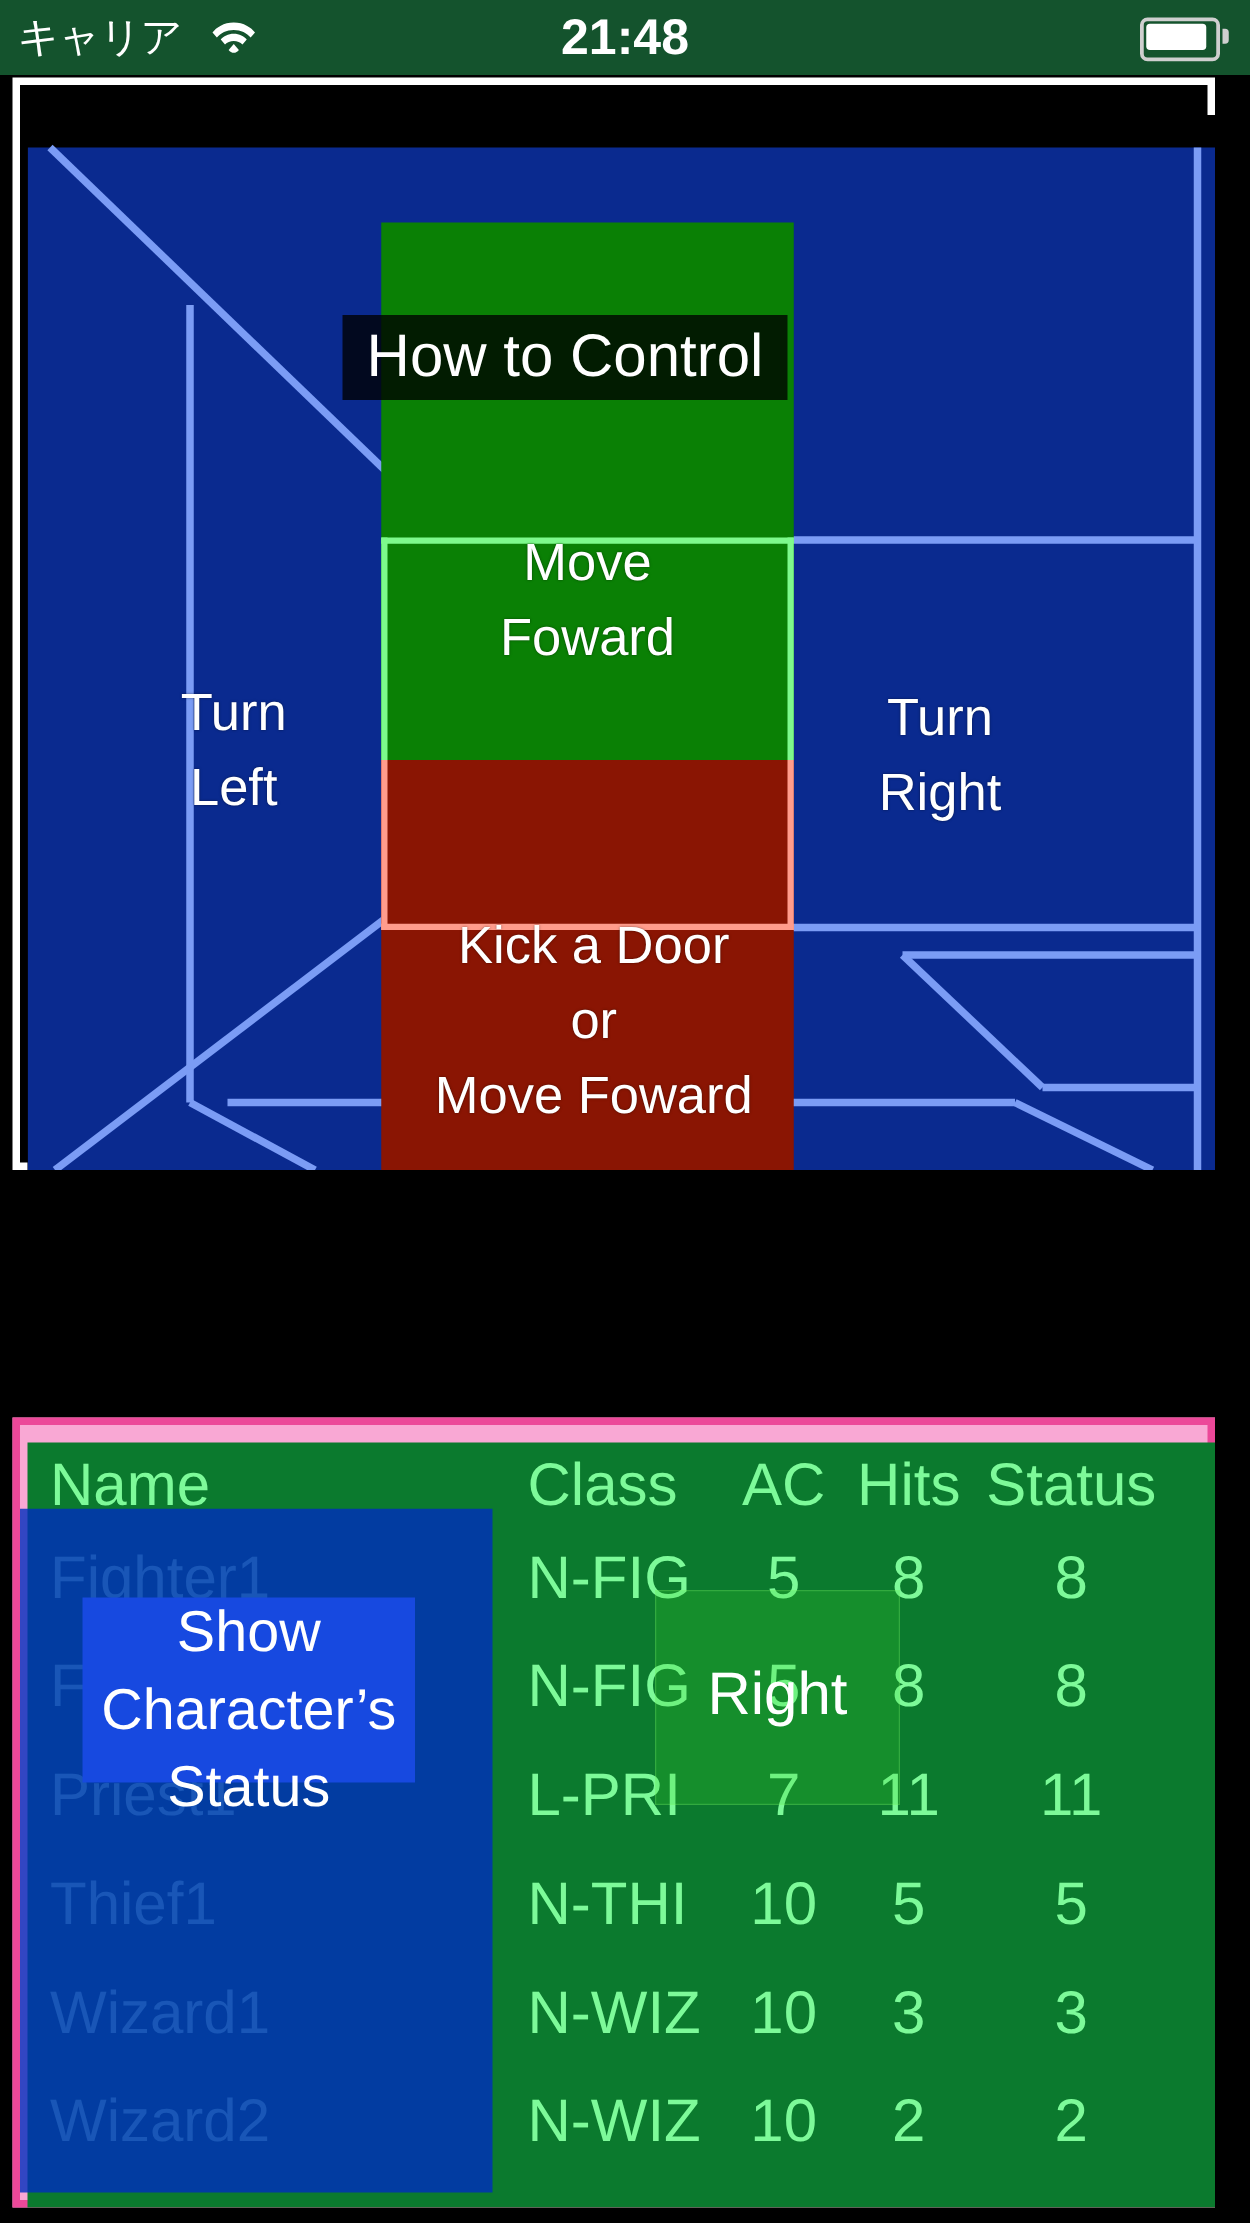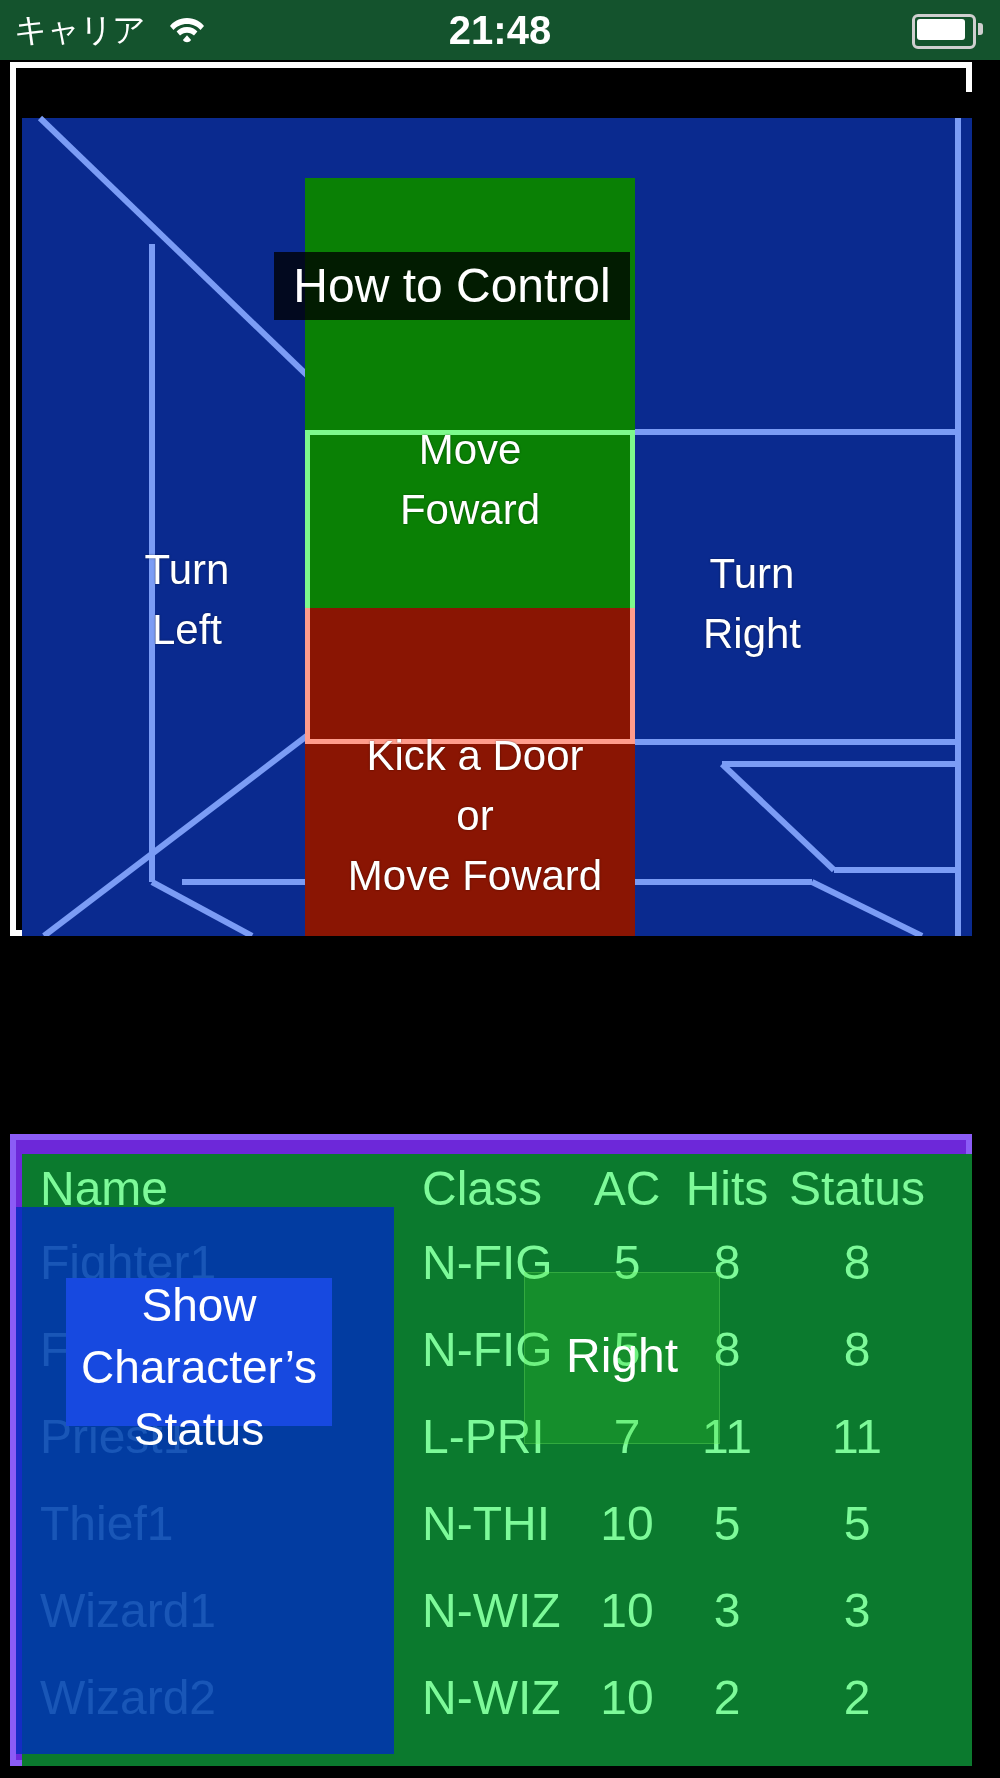--- a/index.html
+++ b/index.html
@@ -86,21 +86,21 @@
     background:rgba(0,0,0,.78);
     display:flex;align-items:center;justify-content:center;
   }
   .howto span{
     color:#fff;font-size:48px;line-height:50px;white-space:nowrap;
   }
 
   
   .table-frame{
     position:absolute;left:10px;top:1134px;width:962px;height:632px;
-    border:6px solid #8b5cf6;box-sizing:border-box;background:#6d28d9;
+    border:6px solid #ec4899;box-sizing:border-box;background:#f9a8d4;
   }
   .table-inner{
     position:absolute;left:6px;top:14px;width:950px;height:612px;
     background:#0b7a2e;overflow:hidden;
   }
   .tbl-row{
     position:absolute;left:0;width:950px;height:70px;
     color:#7dfa99;font-size:48px;line-height:70px;white-space:nowrap;
   }
   .tbl-row.header{color:#7dfa99;}

